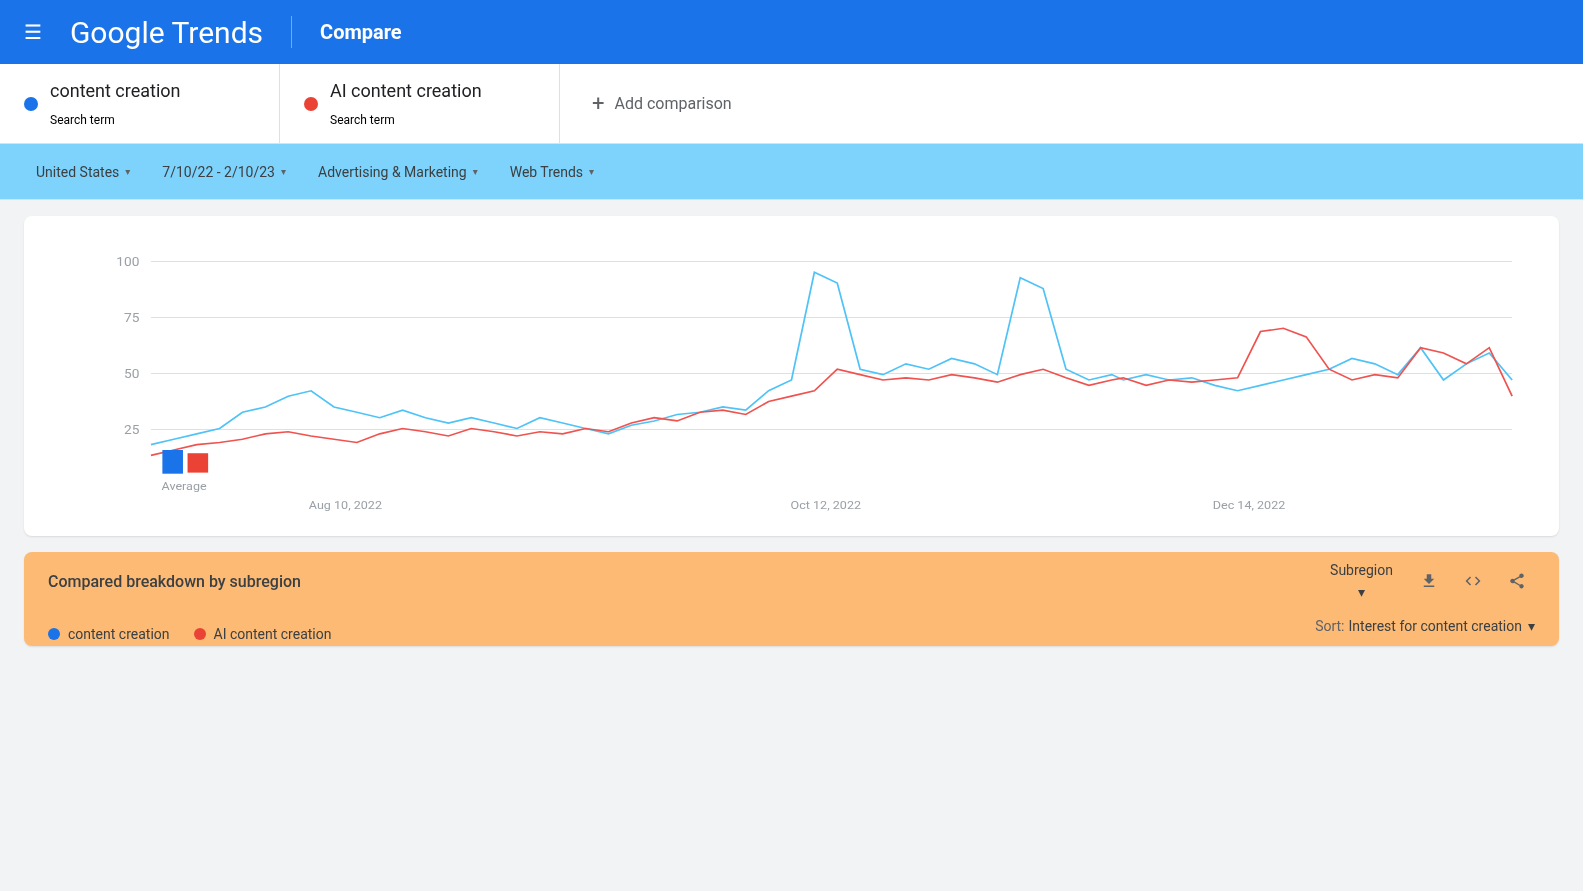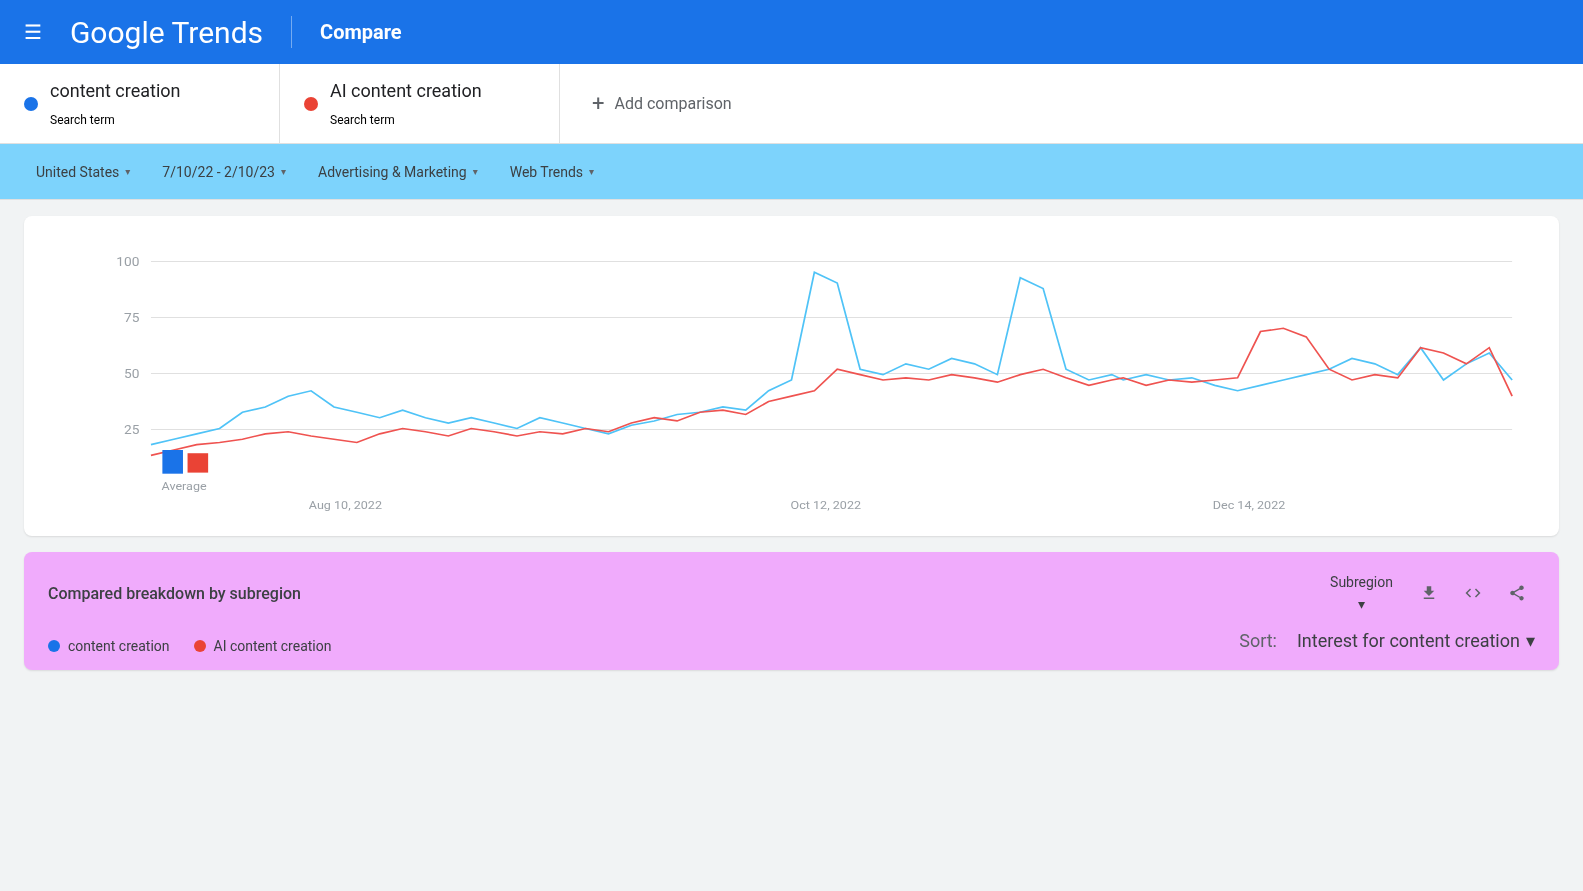--- a/index.html
+++ b/index.html
@@ -185,24 +185,24 @@
       position: relative;
       margin-top: 8px;
     }
     .chart-svg {
       width: 100%;
       height: 100%;
     }
 
     
     .breakdown-card {
-      background: #f0abfc;
+      background: #fdba74;
       border-radius: 8px;
       margin-bottom: 16px;
-      padding: 16px 24px;
+      padding: 4px 24px;
       box-shadow: 0 1px 2px rgba(0,0,0,0.1);
     }
     .breakdown-header {
       display: flex;
       align-items: center;
       justify-content: space-between;
       margin-bottom: 12px;
     }
     .breakdown-title {
       font-size: 16px;
@@ -241,22 +241,22 @@
     }
     .legend-dot {
       width: 12px;
       height: 12px;
       border-radius: 50%;
     }
 
     .sort-row {
       display: flex;
       align-items: center;
-      gap: 20px;
-      font-size: 18px;
+      gap: 4px;
+      font-size: 14px;
       color: #5f6368;
     }
     .sort-dropdown {
       display: flex;
       align-items: center;
       gap: 6px;
       cursor: pointer;
       color: #3c4043;
     }
 

